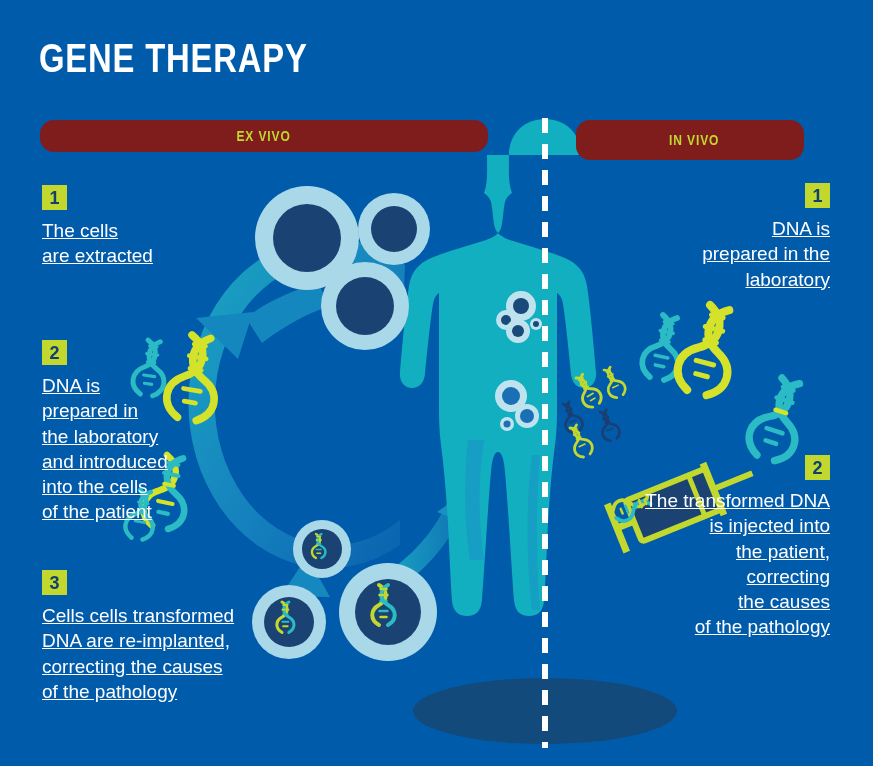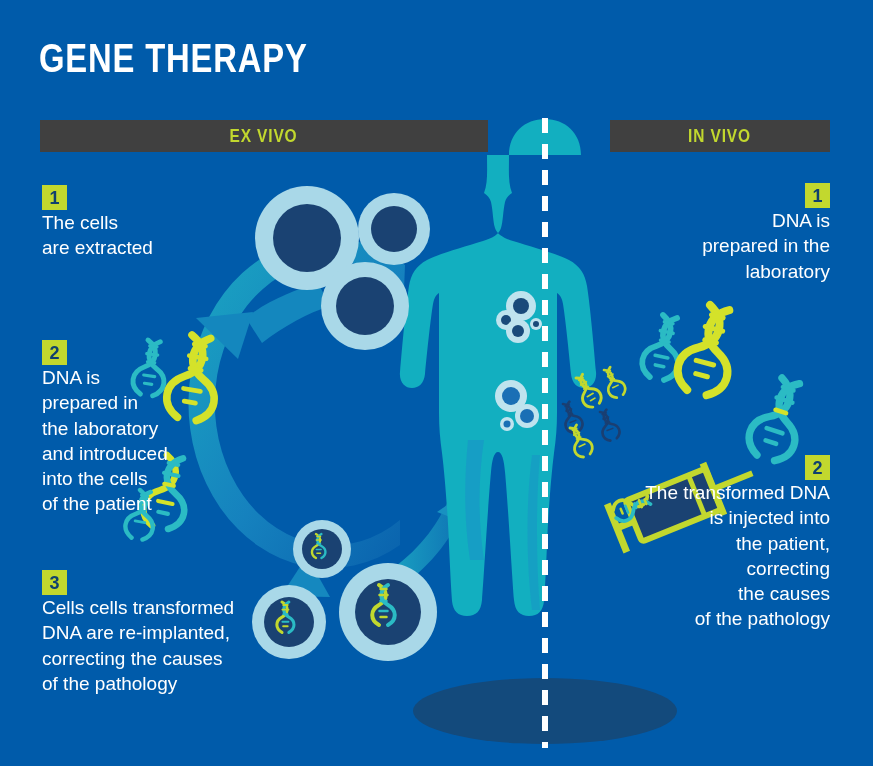--- a/index.html
+++ b/index.html
@@ -20,41 +20,42 @@
     font-weight:bold;
     letter-spacing:1px;
     transform:scaleX(0.82);
     transform-origin:left center;
     white-space:nowrap;
   }
 
   
   .hdr-bar{
     position:absolute;
-    background:#404040;
+    background:#7f1d1d;
     color:#C2D82E;
-    font-size:18px;font-weight:bold;letter-spacing:1px;
+    font-size:14px;font-weight:bold;letter-spacing:1px;
     display:flex;align-items:center;justify-content:center;
     transform-origin:center;
+    border-radius:14px;
   }
   .hdr-bar span{transform:scaleX(0.86);display:block;}
   #hdr-exvivo{left:40px;top:120px;width:448px;height:32px;}
-  #hdr-invivo{left:610px;top:120px;width:220px;height:32px;}
+  #hdr-invivo{left:576px;top:120px;width:220px;height:40px;padding-left:8px;}
 
   
   .step{position:absolute;}
   .badge{
     width:25px;height:25px;background:#C2D82E;color:#10406E;
     font-size:18px;font-weight:bold;
     display:flex;align-items:center;justify-content:center;
     line-height:1;
   }
   .step-text{
     color:#FFFFFF;font-size:19px;line-height:1.33;
-    white-space:pre-line;margin-top:0;
+    white-space:pre-line;margin-top:8px;text-decoration:underline;
   }
   .step.right{text-align:right;}
   .step.right .badge{margin-left:auto;}
 
   #step-exvivo-1{left:42px;top:185px;width:230px;}
   #step-exvivo-2{left:42px;top:340px;width:180px;}
   #step-exvivo-3{left:42px;top:570px;width:250px;}
   #step-invivo-1{left:640px;top:183px;width:190px;}
   #step-invivo-2{left:596px;top:455px;width:234px;}
 

